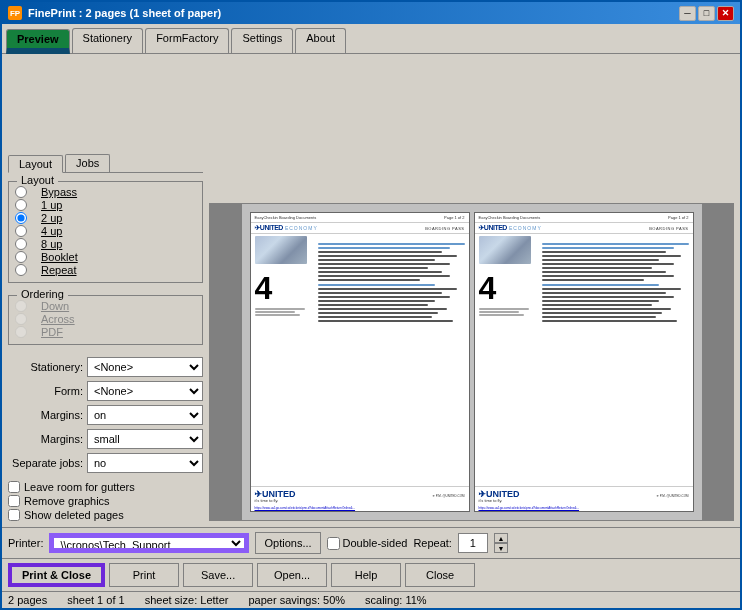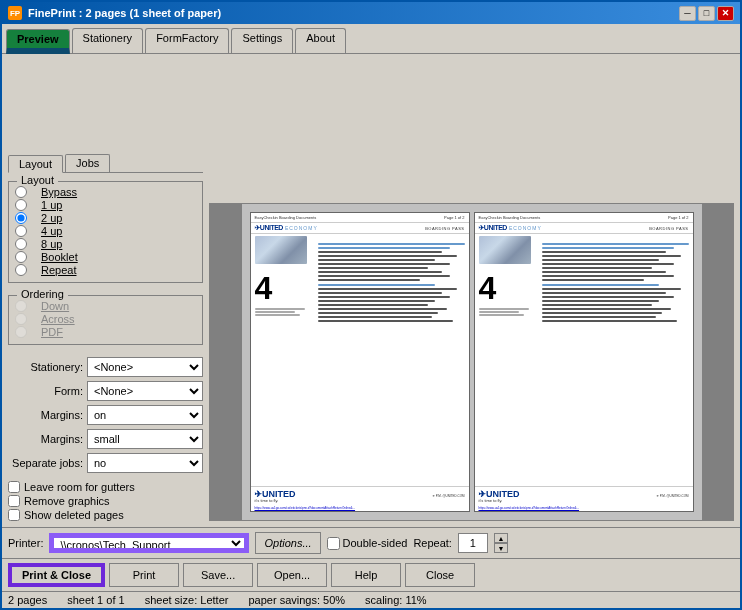--- a/index.html
+++ b/index.html
@@ -368,21 +368,20 @@
       flex: 1;
       max-width: 200px;
     }
     .options-btn {
       height: 22px;
       font-size: 11px;
       border: 1px solid #808080;
       background: #d4d0c8;
       padding: 0 8px;
       cursor: pointer;
-      font-style: italic;
     }
     .checkbox-row {
       display: flex;
       align-items: center;
       gap: 3px;
       font-size: 11px;
     }
     .copies-label { font-size: 11px; }
     .copies-input {
       width: 30px;

